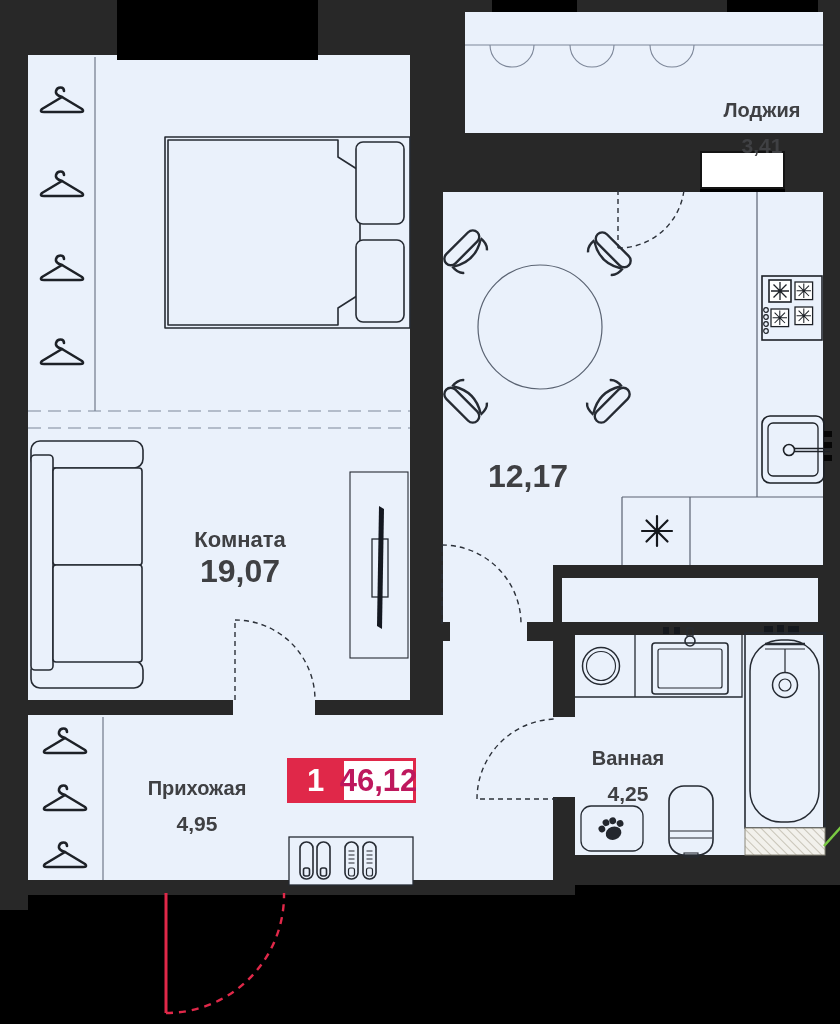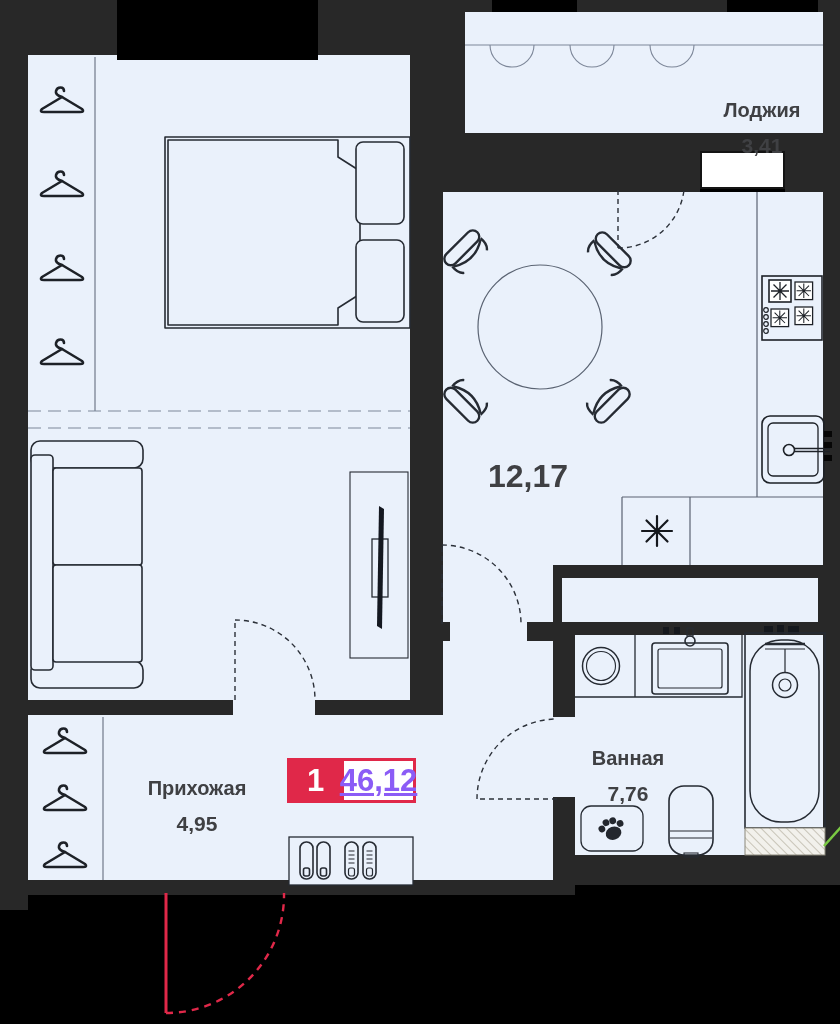--- a/index.html
+++ b/index.html
@@ -14,21 +14,21 @@
   .lbl{position:absolute;transform:translateX(-50%);text-align:center;color:var(--text,#3f4043);
        white-space:nowrap;line-height:1.05;}
   .lbl .nm{font-weight:bold;font-size:22px;}
   .lbl .ar{font-weight:bold;font-size:32px;margin-top:4px;}
   .lbl.small .nm{font-size:20px;margin-top:43px;}
   .lbl.small .ar{font-size:21px;margin-top:14px;}
   .badge{position:absolute;left:287px;top:758px;display:flex;height:45px;}
   .badge .n{width:57px;background:var(--accent-red,#e02849);color:#fff;font-weight:bold;font-size:31px;
             display:flex;align-items:center;justify-content:center;}
   .badge .a{width:72px;background:#fff;border:3px solid var(--accent-red,#e02849);border-left:none;
-            color:#8b5cf6;font-weight:bold;font-size:31px;display:flex;align-items:center;justify-content:center;box-sizing:border-box;text-decoration:underline;}
+            color:#be185d;font-weight:bold;font-size:31px;display:flex;align-items:center;justify-content:center;box-sizing:border-box;}
 </style>
 </head>
 <body>
 
 <div id="plan">
 
   <div class="w" style="left:0;top:0;width:28px;height:910px"></div>
   <div class="w" style="left:0;top:0;width:465px;height:55px"></div>
   <div class="w" style="left:410px;top:0;width:55px;height:192px"></div>
   <div class="w" style="left:410px;top:133px;width:290px;height:59px"></div>
@@ -244,30 +244,34 @@
       <use href="#shoeB" x="345" y="842"></use>
       <use href="#shoeB" x="363" y="842"></use>
     </g>
 
     <g fill="none" stroke="var(--accent-red,#e02849)">
       <line x1="166" y1="893" x2="166" y2="1013" stroke-width="3"></line>
       <path d="M166,1013 A118,118 0 0 0 284,893" stroke-width="2.4" stroke-dasharray="7 6"></path>
     </g>
   </svg>
 
+  <div class="lbl" style="left:240px;top:528px">
+    <div class="nm">Комната</div>
+    <div class="ar">19,07</div>
+  </div>
   <div class="lbl" style="left:528px;top:456px">
     <div class="ar">12,17</div>
   </div>
   <div class="lbl small" style="left:197px;top:735px">
     <div class="nm">Прихожая</div>
     <div class="ar">4,95</div>
   </div>
   <div class="lbl small" style="left:628px;top:705px">
     <div class="nm">Ванная</div>
-    <div class="ar">7,76</div>
+    <div class="ar">4,25</div>
   </div>
   <div class="lbl small" style="left:762px;top:57px">
     <div class="nm">Лоджия</div>
     <div class="ar">3,41</div>
   </div>
 
   <div class="badge">
     <div class="n">1</div>
     <div class="a">46,12</div>
   </div>

